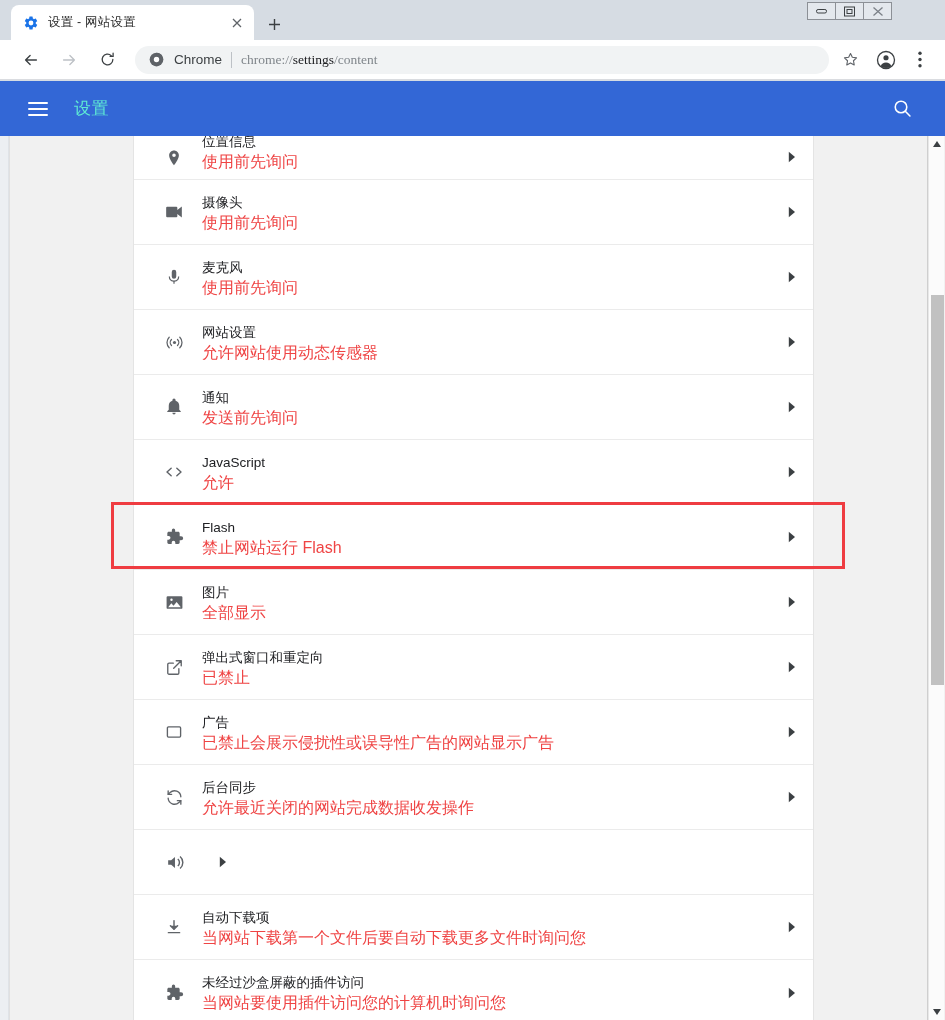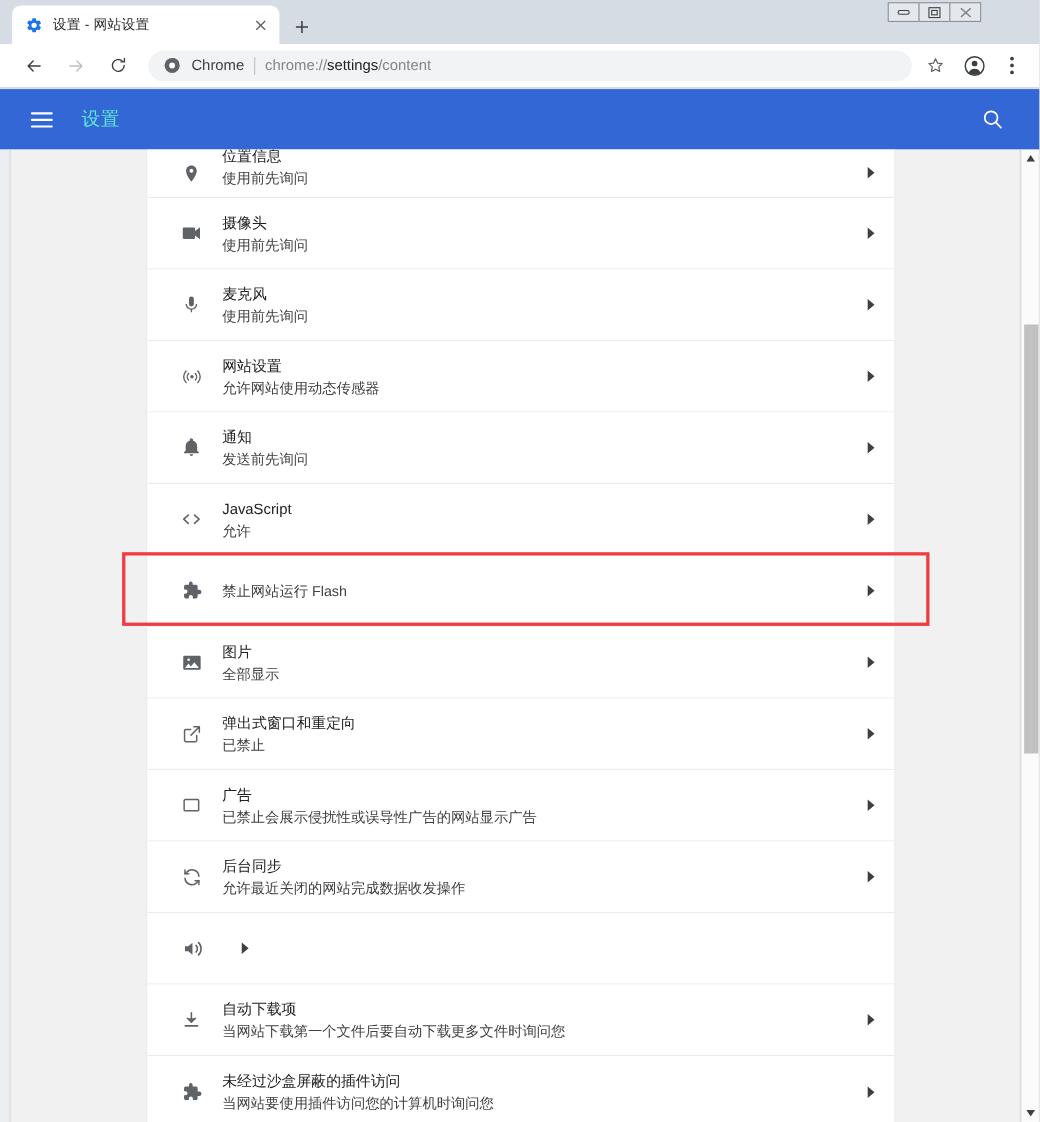--- a/index.html
+++ b/index.html
@@ -122,21 +122,21 @@
   #omnibox-icon { flex: 0 0 16px; width:16px; height:16px; margin-right: 9px; display:flex; align-items:center;}
   #omnibox-chrome-label {
     font-size: 13.5px; color: #3c4043; white-space: nowrap;
   }
   #omnibox-sep {
     width: 1px; height: 16px; background: #bdc1c6;
     margin: 0 9px; flex: 0 0 1px;
   }
   #omnibox-url {
     font-size: 13.5px; color: #80868b;
-    white-space: nowrap; overflow: hidden; text-overflow: ellipsis;
+    white-space: nowrap; overflow: hidden; text-overflow: ellipsis; font-family: Liberation Serif, serif;
   }
   #omnibox-url b { color: #202124; font-weight: 400; }
   .tool-btn {
     width: 30px; height: 30px;
     display: flex; align-items: center; justify-content: center;
     flex: 0 0 auto;
     border-radius: 50%;
   }
   #star-btn { margin-right: 2px; }
   #profile-btn { margin: 0 4px; }
@@ -227,22 +227,22 @@
     min-width: 0;
     padding-right: 16px;
   }
   .pref-title {
     font-size: 13.5px;
     color: #202124;
     line-height: 19px;
     white-space: nowrap;
   }
   .pref-sub {
-    font-size: 13px;
-    color: #404040;
+    font-size: 16px;
+    color: #ef4444;
     line-height: 19px;
     margin-top: 1px;
     white-space: nowrap;
   }
   .pref-arrow {
     flex: 0 0 42px;
     width: 42px;
     display: flex;
     align-items: center;
     justify-content: center;
@@ -515,20 +515,21 @@
             </svg>
           </div>
         </div>
         <div class="pref-row">
           <div class="pref-icon">
             <svg width="20" height="20" viewBox="0 0 24 24" fill="currentColor">
               <path d="M20.5 11h-1.7V7.3c0-.9-.8-1.7-1.7-1.7h-3.7V3.9a2 2 0 1 0-4 0v1.7H5.7c-.9 0-1.7.8-1.7 1.7v3.5h1.6a2.2 2.2 0 0 1 0 4.4H4v3.5c0 .9.8 1.7 1.7 1.7h3.5v-1.6a2.2 2.2 0 0 1 4.4 0v1.6h3.5c.9 0 1.7-.8 1.7-1.7V16h1.7a2.5 2.5 0 0 0 0-5z"></path>
             </svg>
           </div>
           <div class="pref-text">
+            <div class="pref-title">Flash</div>
             <div class="pref-sub">禁止网站运行 Flash</div>
           </div>
           <div class="pref-arrow">
             <svg width="10" height="12" viewBox="0 0 10 12" fill="#3c4043">
               <path d="M1.8 0.8 L8 6 L1.8 11.2 Z"></path>
             </svg>
           </div>
         </div>
         <div class="pref-row">
           <div class="pref-icon">

